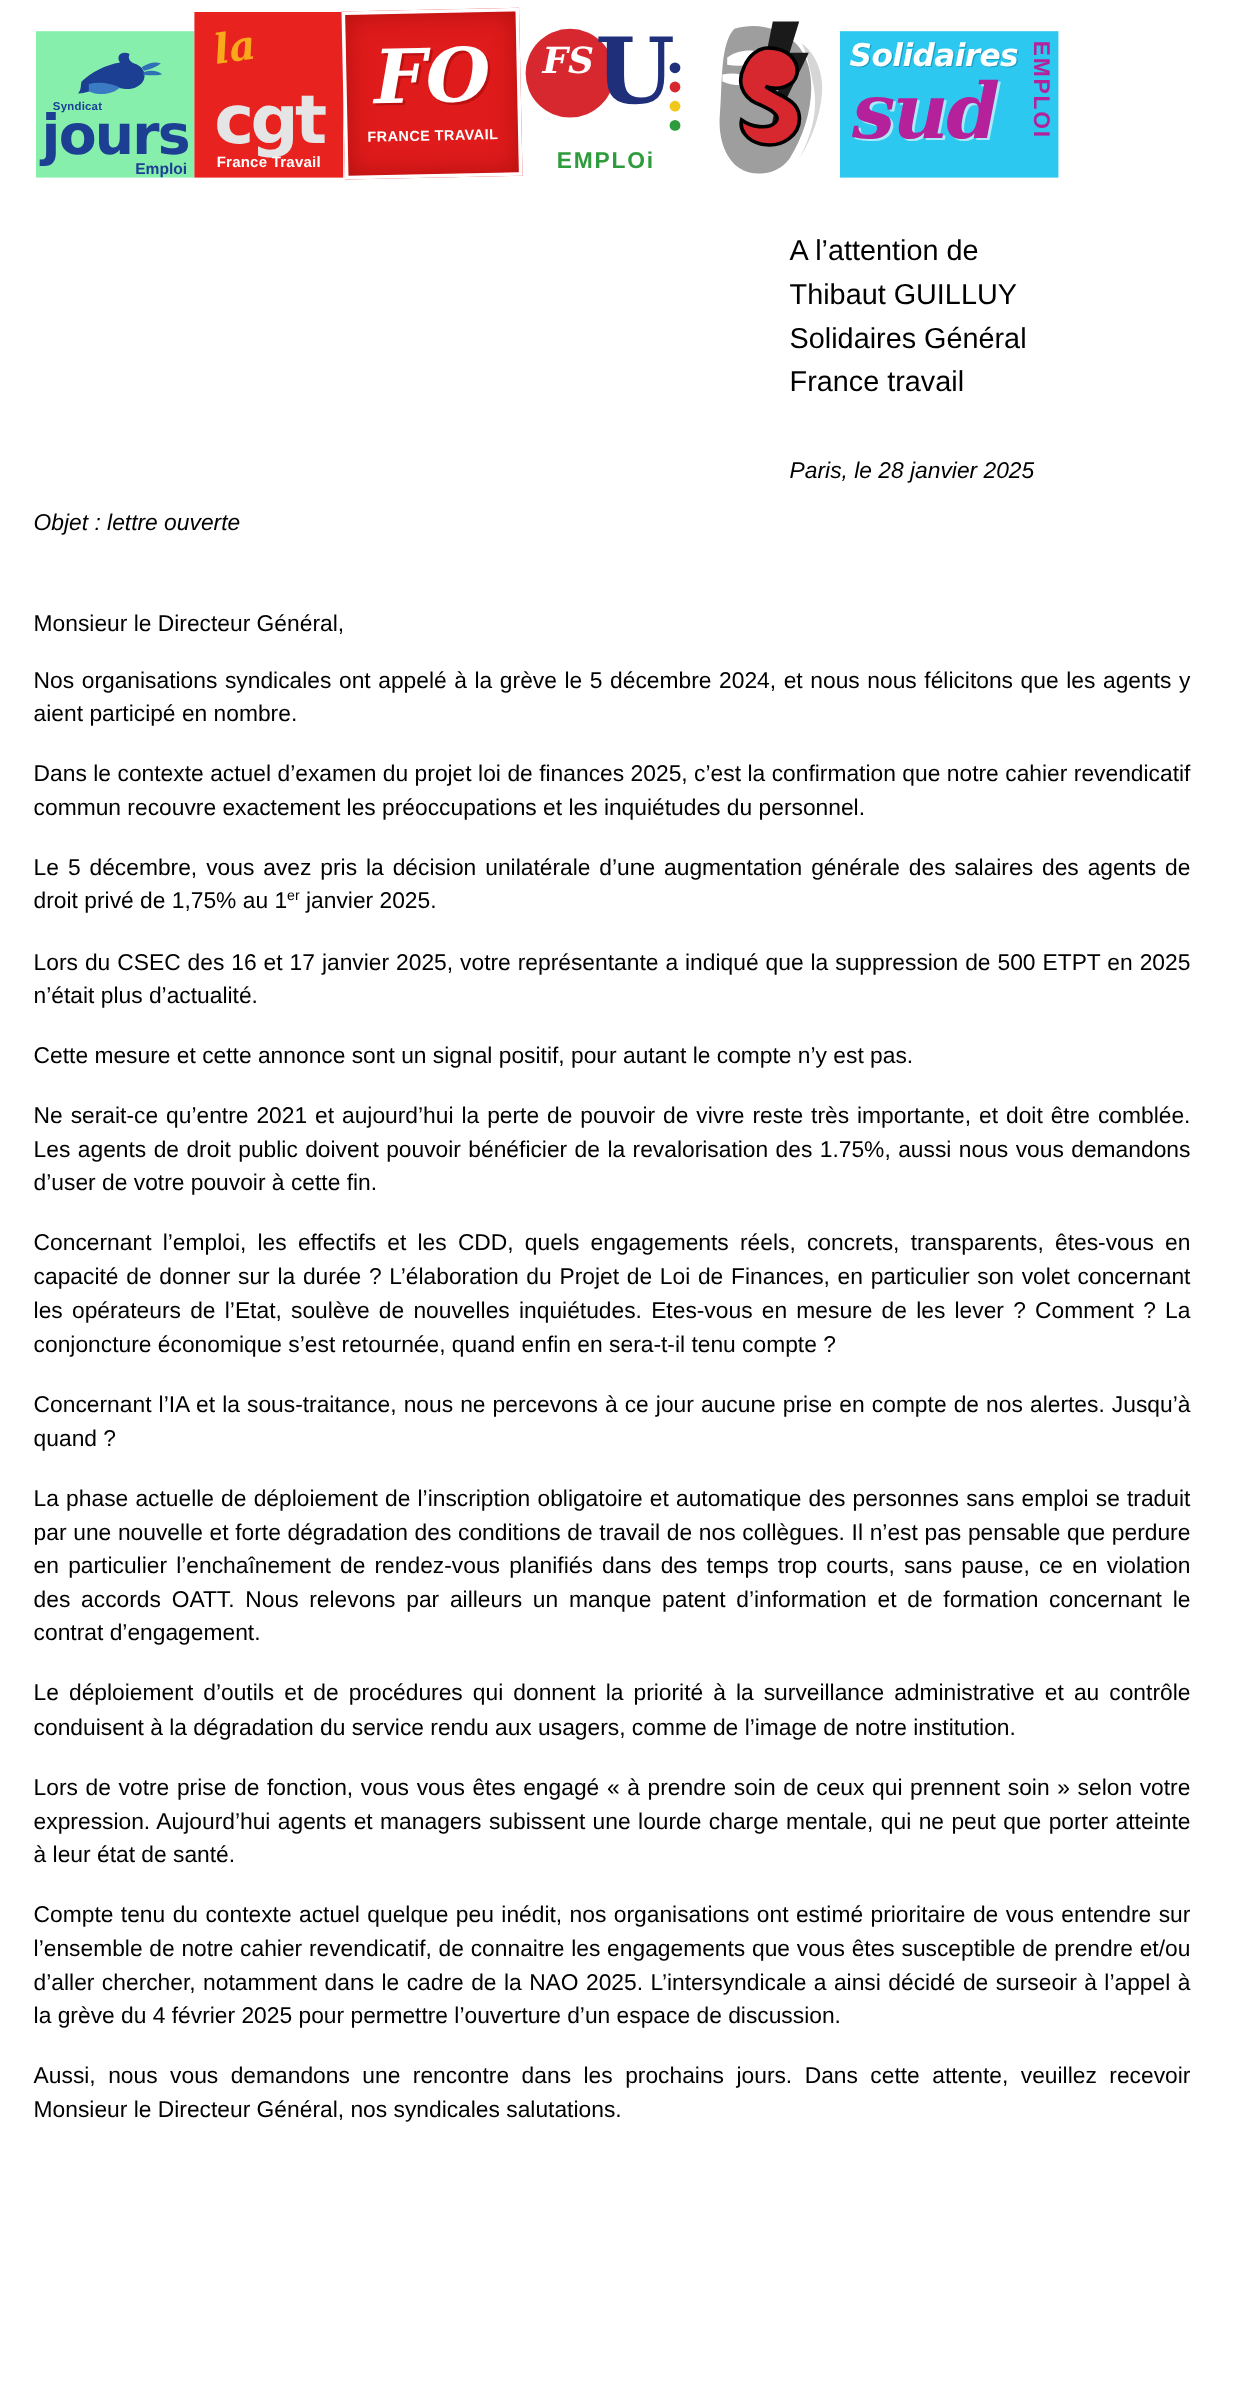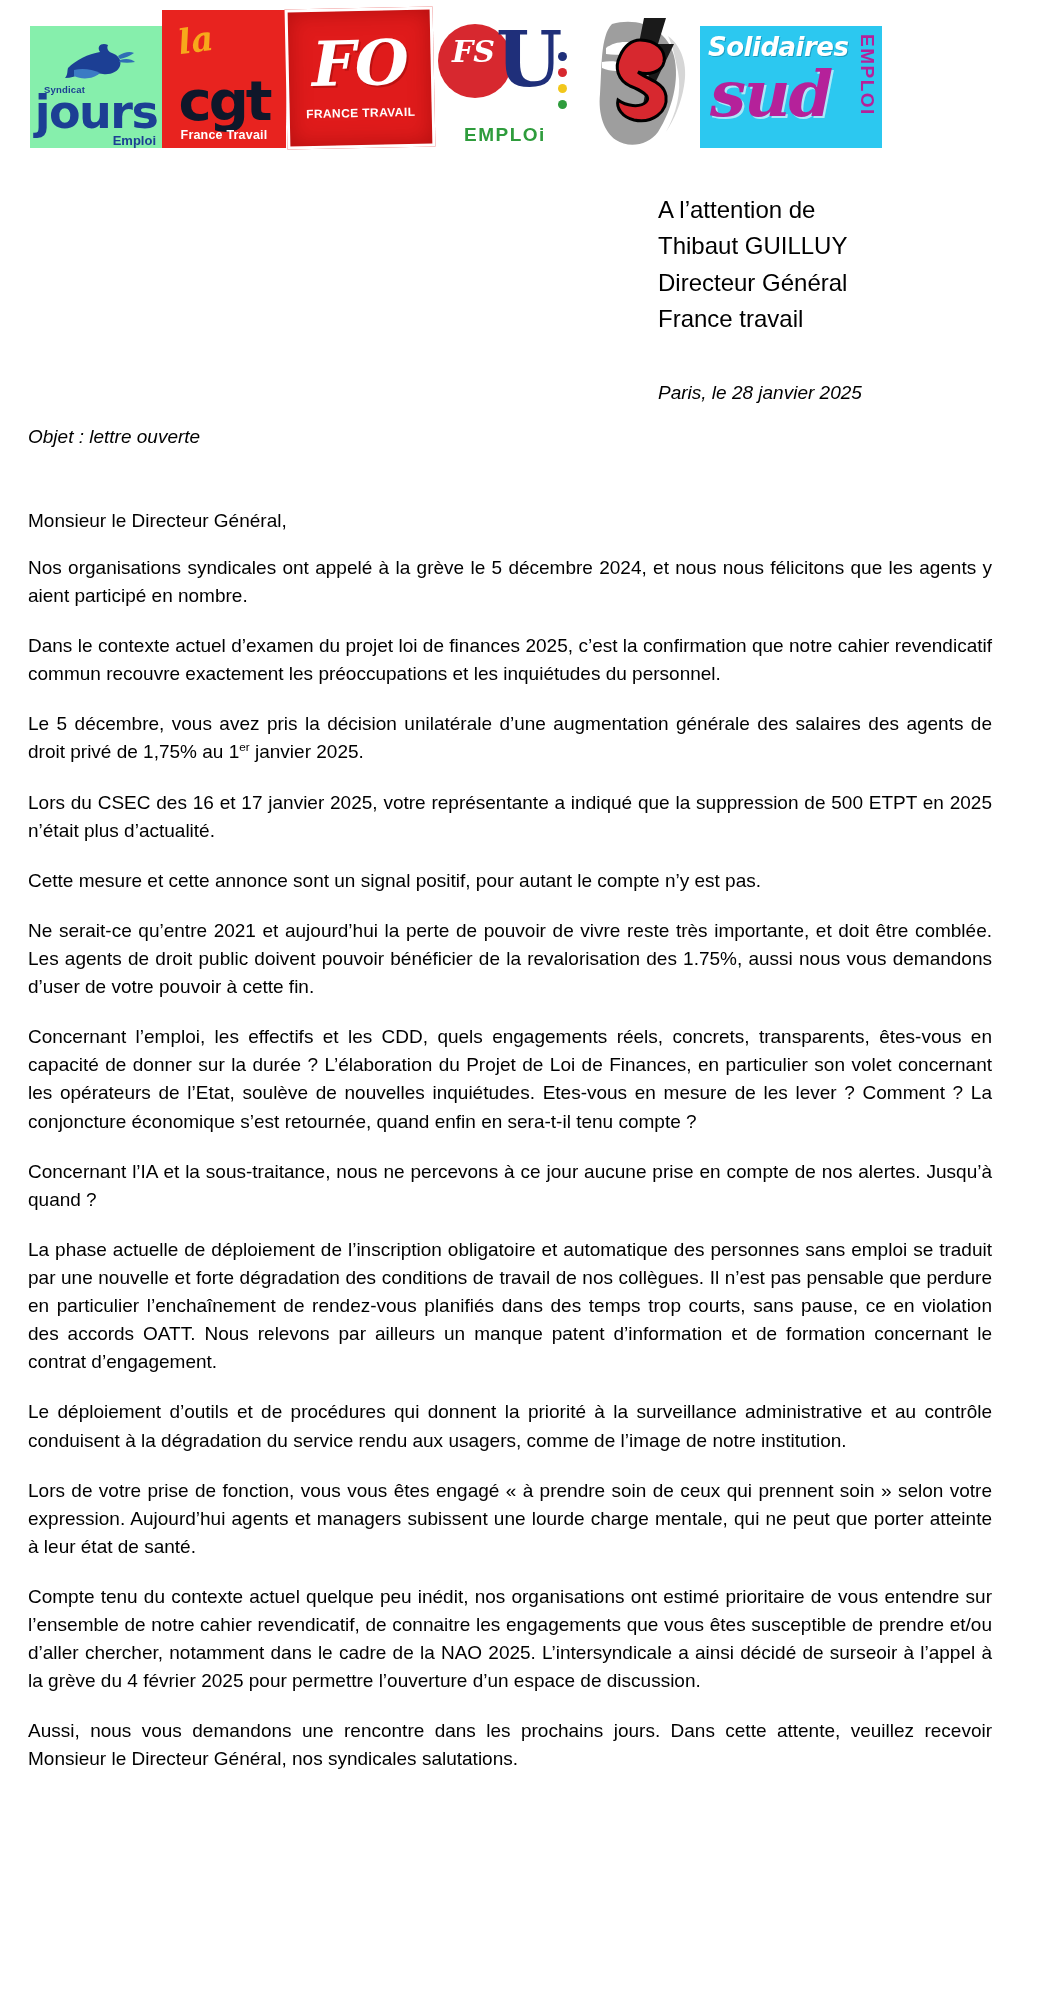--- a/index.html
+++ b/index.html
@@ -104,21 +104,21 @@
     font-style: italic;
     font-size: 34px;
     color: #f7a81b;
     transform: rotate(-8deg);
     font-weight: 700;
   }
   .cgt-word {
     font-family: "DejaVu Sans", sans-serif;
     font-size: 56px;
     font-weight: 700;
-    color: #0f172a;
+    color: #e5e5e5;
     letter-spacing: -3px;
     line-height: .9;
     margin-bottom: 2px;
     margin-top: 26px;
   }
   .cgt-sub {
     font-size: 12.5px;
     font-weight: 700;
     color: #ffffff;
     letter-spacing: .2px;
@@ -363,21 +363,21 @@
       <div class="sud-emploi">EMPLOI</div>
     </div>
 
   </div>
 
   <div class="letter">
 
     <div class="addressee">
       <div>A l’attention de</div>
       <div>Thibaut GUILLUY</div>
-      <div>Directeur Général</div>
+      <div>Solidaires Général</div>
       <div>France travail</div>
     </div>
 
     <div class="dateline">Paris, le 28 janvier 2025</div>
 
     <div class="objet">Objet : lettre ouverte</div>
 
     <div class="salutation">Monsieur le Directeur Général,</div>
 
     <p class="para">Nos organisations syndicales ont appelé à la grève le 5 décembre 2024, et nous nous félicitons que les agents y aient participé en nombre.</p>

